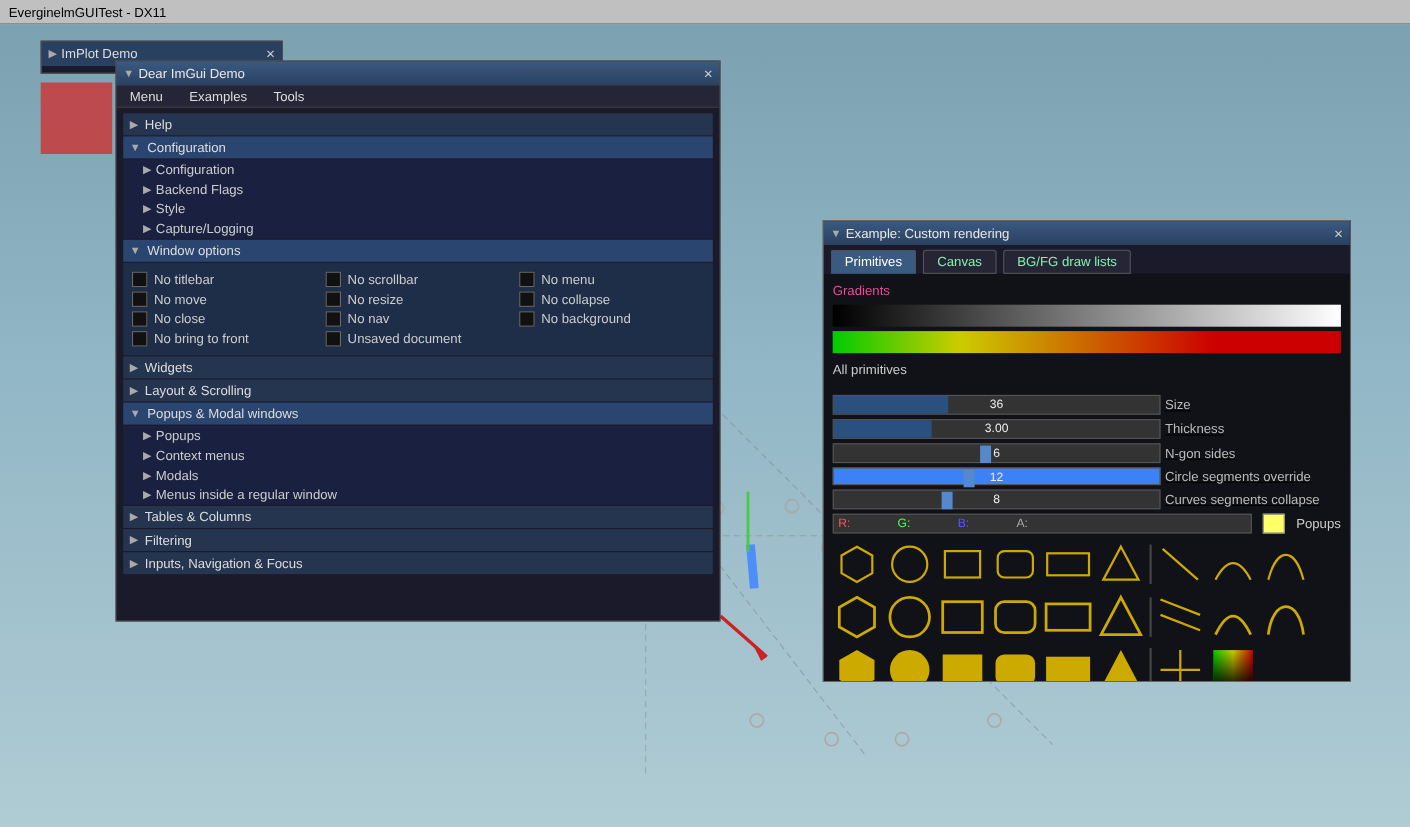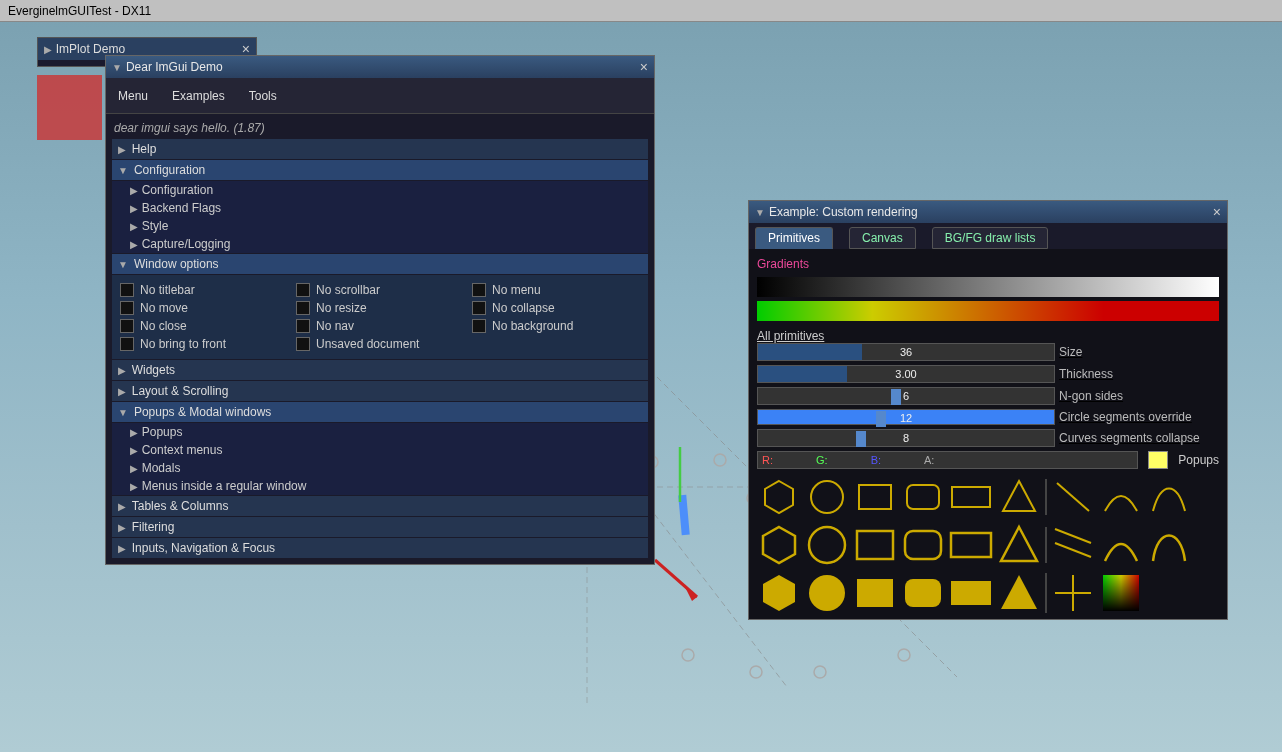--- a/index.html
+++ b/index.html
@@ -100,21 +100,21 @@
       background: none;
       border: none;
       color: #ccc;
       cursor: pointer;
       font-size: 14px;
       line-height: 1;
     }
 
     .menu-bar {
       background: #252535;
-      height: 36px;
+      height: 20px;
       display: flex;
       align-items: center;
       padding: 0 4px;
       gap: 8px;
       flex-shrink: 0;
       border-bottom: 1px solid #444;
     }
 
     .menu-item {
       color: #ddd;
@@ -184,21 +184,21 @@
       border: 1px solid #666;
       z-index: 25;
       display: flex;
       flex-direction: column;
     }
 
     .tabs-bar {
       display: flex;
       align-items: center;
       padding: 4px 6px 0;
-      gap: 16px;
+      gap: 6px;
       background: #1a1a2a;
       flex-shrink: 0;
     }
 
     .tab {
       padding: 3px 12px;
       font-size: 12px;
       cursor: pointer;
       border-radius: 3px 3px 0 0;
       border: 1px solid #555;
@@ -317,22 +317,21 @@
       height: 18px;
       background: #333;
       border: 1px solid #555;
       display: flex;
       align-items: center;
     }
 
     .all-prims-label {
       color: #ccc;
       font-size: 12px;
-      margin: 6px 0 0;
-      text-decoration: underline;
+      margin: 6px 0 16px;
     }
   </style>
 </head>
 <body>
 
 <div class="bg"></div>
 
 <div class="title-bar">
   <span>EverginelmGUITest - DX11</span>
 </div>
@@ -359,21 +358,20 @@
     <button class="close-btn">×</button>
   </div>
 
   <div class="menu-bar">
     <span class="menu-item">Menu</span>
     <span class="menu-item">Examples</span>
     <span class="menu-item">Tools</span>
   </div>
 
   <div class="window-content">
-    <div class="info-text">dear imgui says hello. (1.87)</div>
 
     <div class="collapsed-header">
       <span class="section-arrow">▶</span>
       <span>Help</span>
     </div>
 
     <div class="expanded-header">
       <span class="section-arrow">▼</span>
       <span>Configuration</span>
     </div>

